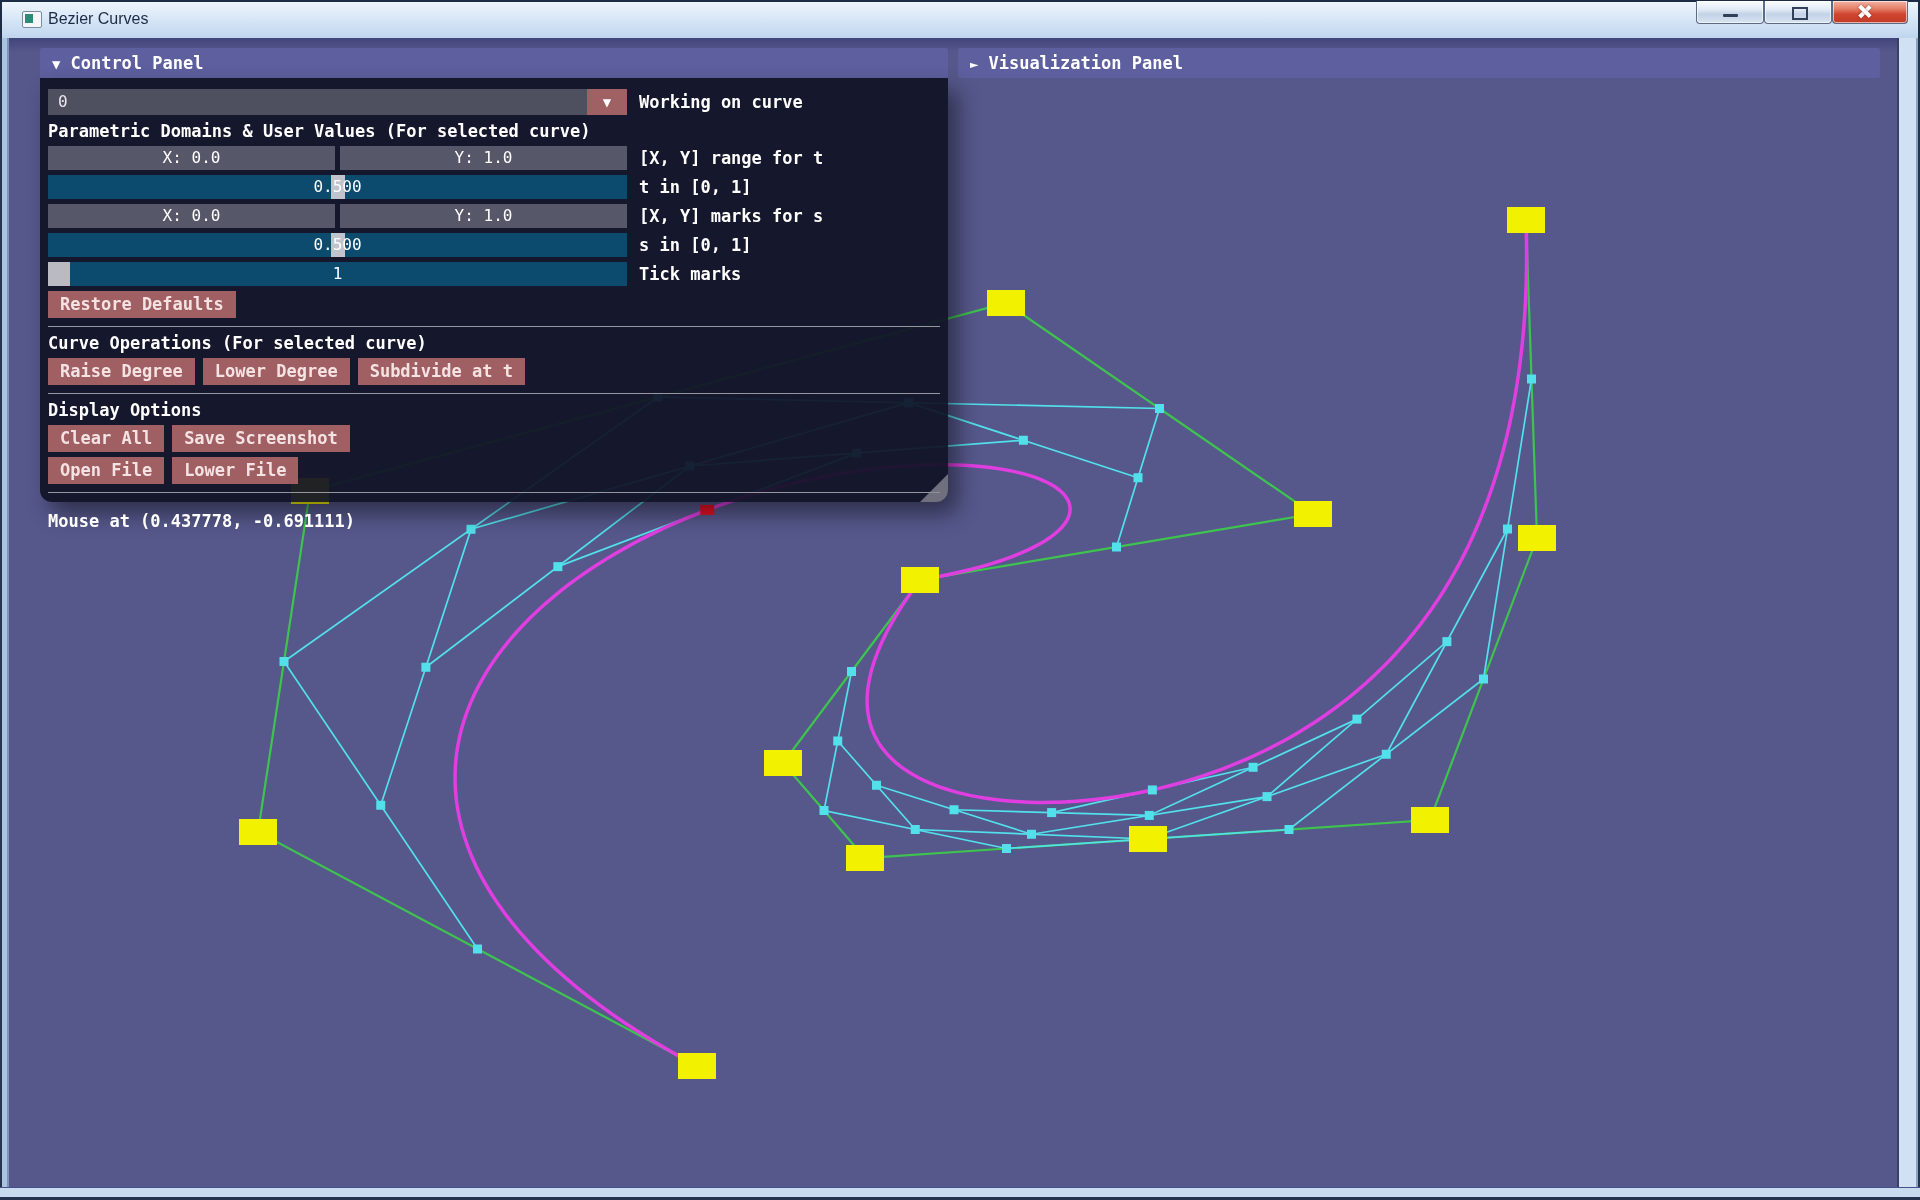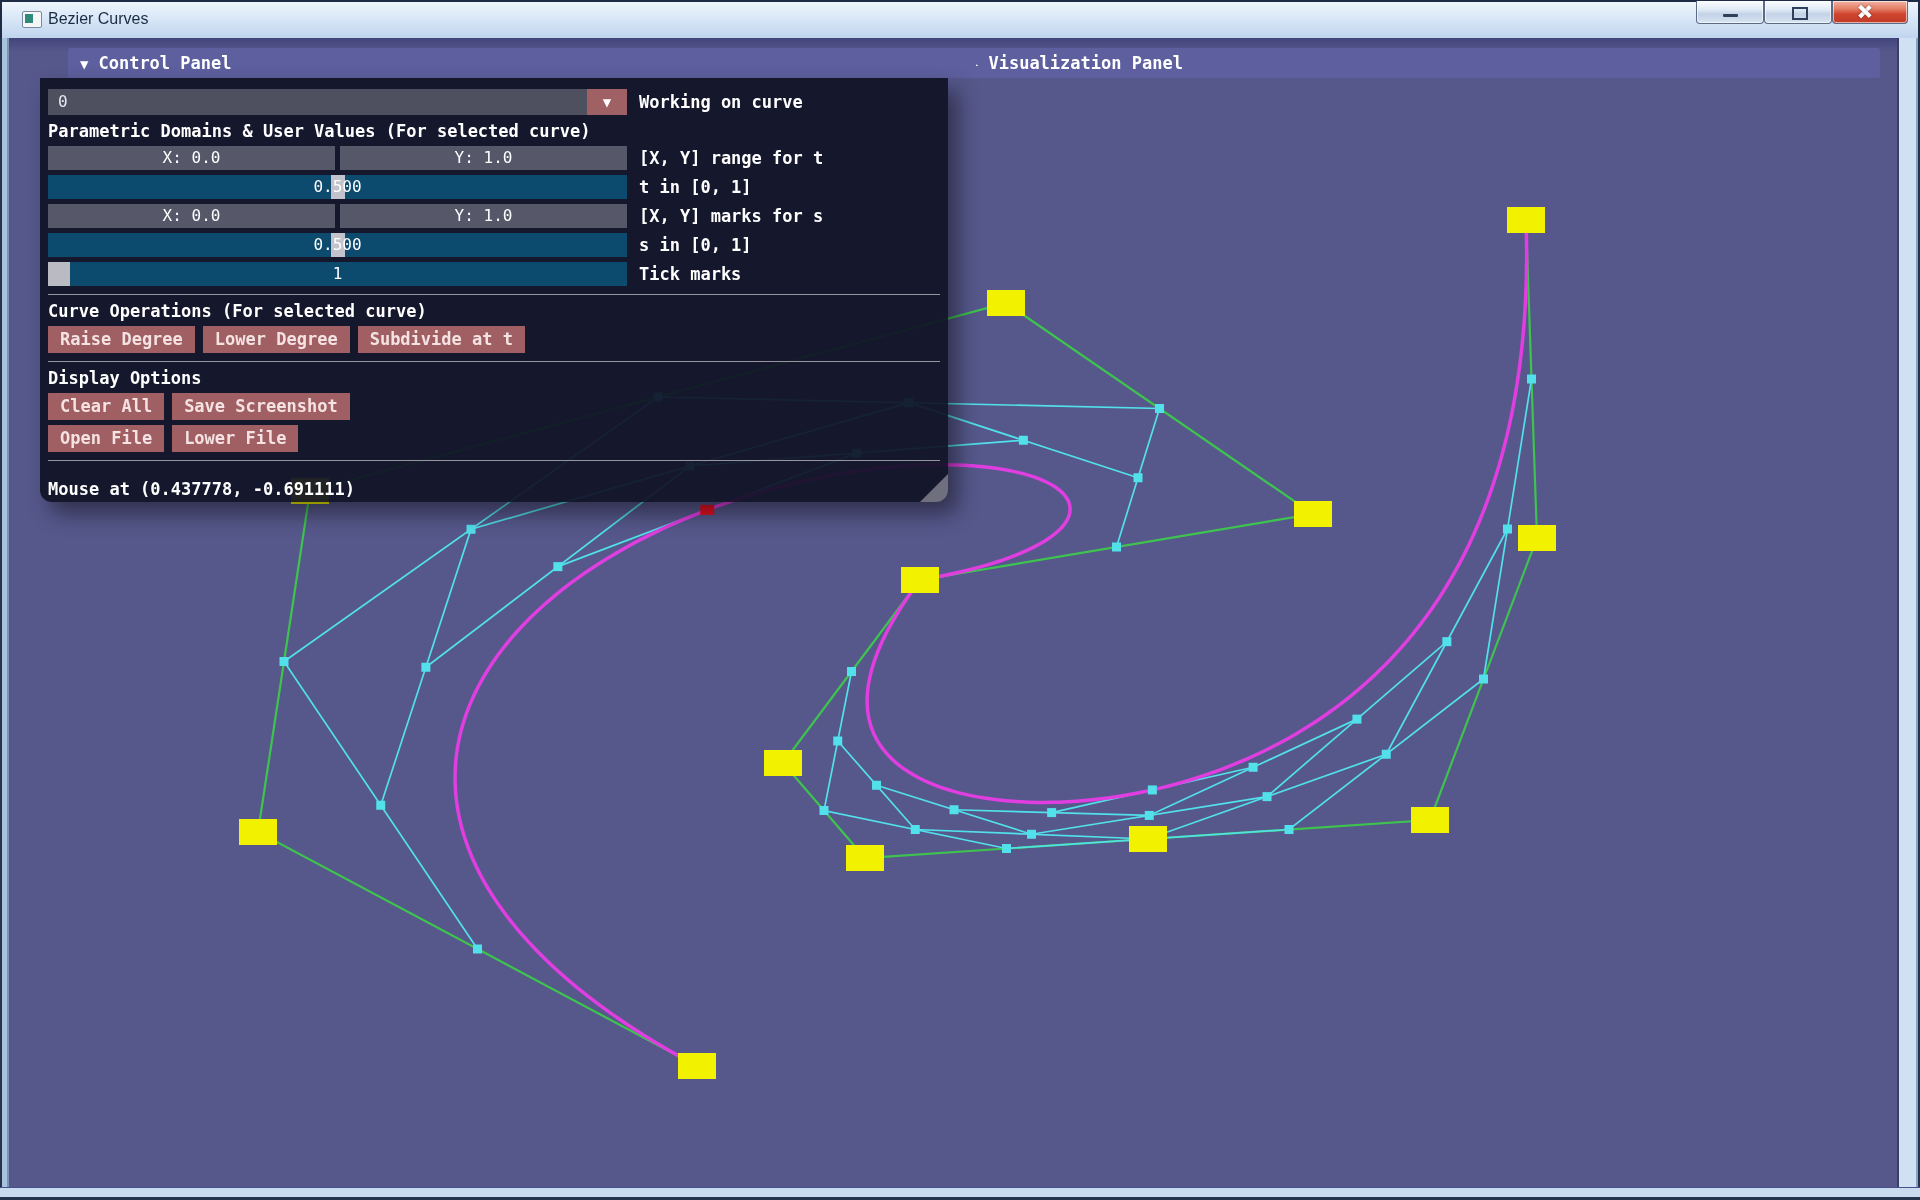--- a/index.html
+++ b/index.html
@@ -33,21 +33,21 @@
   .frame-bottom{position:absolute;left:0;right:0;bottom:0;height:13px;
     background:linear-gradient(180deg,#46508a 0 1px,#c9dbee 1px 10px,#24344e 10px);}
   
   .client{position:absolute;left:9px;top:38px;right:23px;bottom:13px;
     background:linear-gradient(180deg,#42457b 0px,#56588c 14px,#56588c 100%);overflow:hidden;}
   #canvas-svg{position:absolute;left:-9px;top:-38px;width:1920px;height:1200px;}
   
   .phdr{position:absolute;top:10px;height:30px;background:#5d5f9e;color:#fff;
     font-size:17px;font-weight:bold;line-height:30px;border-radius:2px;}
   .phdr .arrow{display:inline-block;margin:0 10px 0 12px;font-size:14px;}
-  #ctrl-hdr{left:31px;width:908px;margin-left:28px;}
+  #ctrl-hdr{left:31px;width:908px;}
   #viz-hdr{left:949px;width:922px;}
   
   .panel{position:absolute;left:31px;top:40px;width:908px;height:424px;
     background:rgba(16,18,38,0.93);border-radius:0 0 12px 12px;
     box-shadow:10px 12px 22px rgba(0,0,0,0.45);
     color:#fff;font-size:17px;padding:6px 0 0 0;box-sizing:border-box;}
   .pinner{padding:0 8px;}
   .row{display:flex;align-items:center;margin-top:5px;}
   .ctrl{width:579px;display:flex;}
   .rowlabel{margin-left:12px;font-weight:bold;white-space:pre;}
@@ -218,20 +218,23 @@
         </div>
 
         <div class="row">
           <div class="slider small-h">
             <div class="handle" id="tick-handle" style="left: 0px;"></div>
             <div class="sval">1</div>
           </div>
           <div class="rowlabel">Tick marks</div>
         </div>
 
+        <div class="row">
+          <div class="mbtn">Restore Defaults</div>
+        </div>
 
         <div class="hr"></div>
         <div class="sect">Curve Operations (For selected curve)</div>
 
         <div class="row">
           <div class="mbtn">Raise Degree</div>
           <div class="mbtn">Lower Degree</div>
           <div class="mbtn">Subdivide at t</div>
         </div>
 

